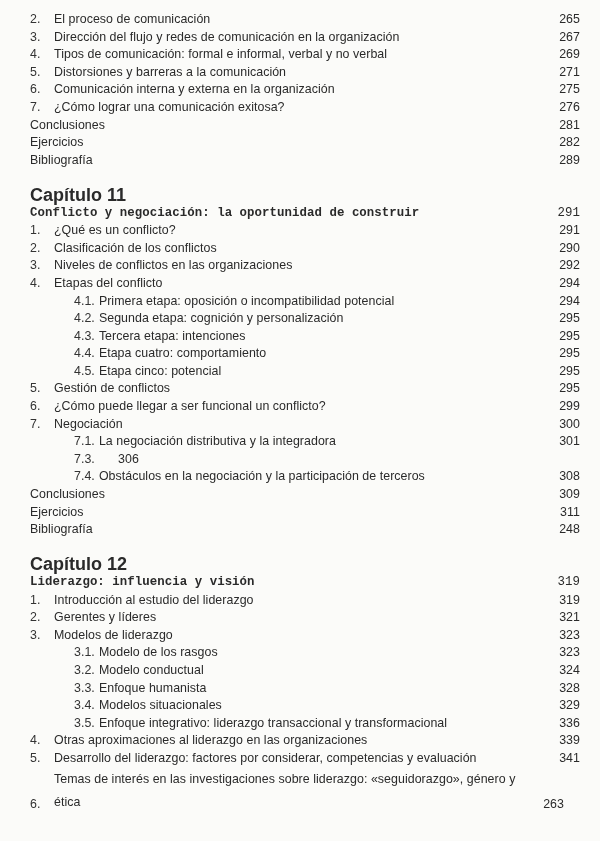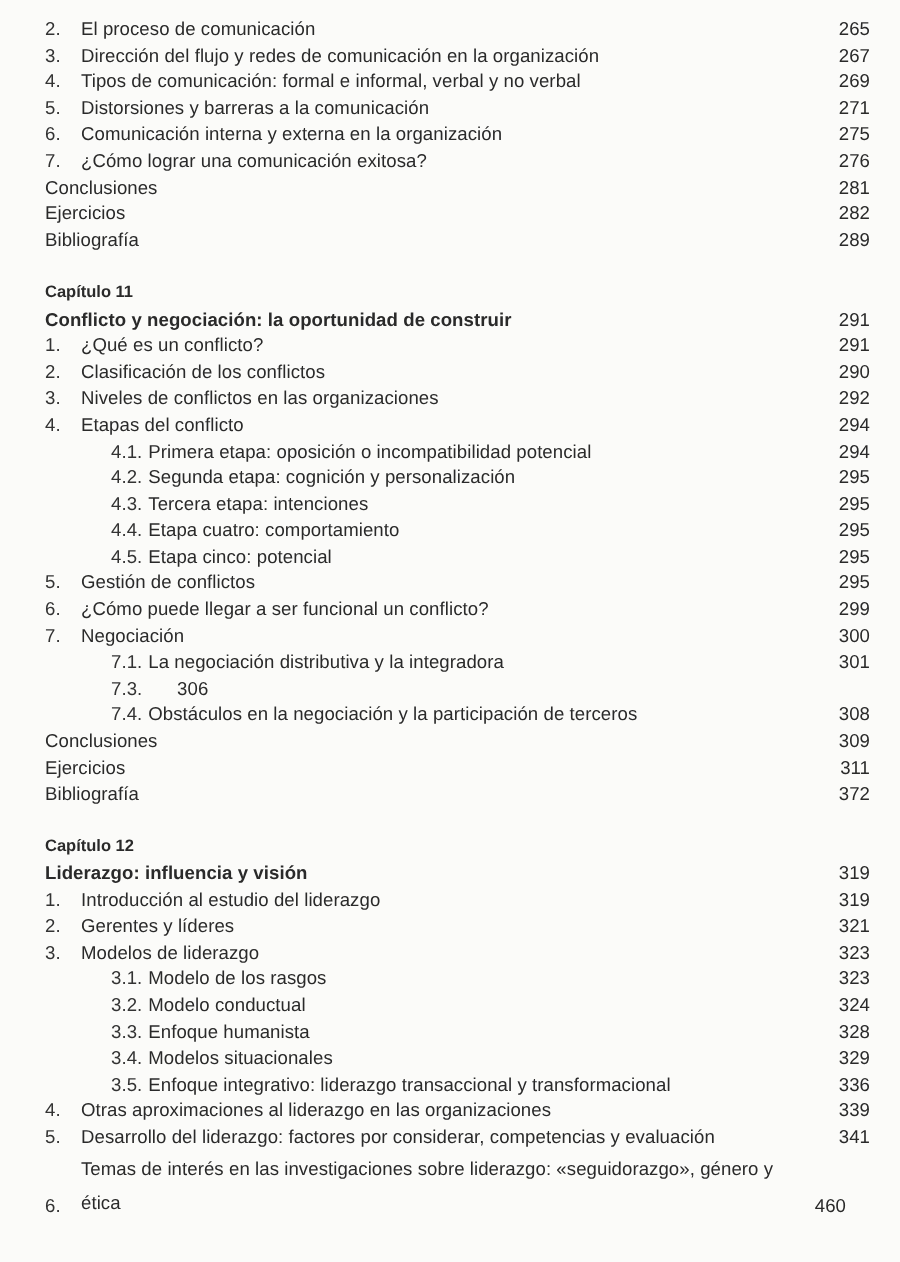--- a/index.html
+++ b/index.html
@@ -15,22 +15,22 @@
       font-size: 12.4px; line-height: 17.6px; height: 17.6px;
       letter-spacing: 0.05px;
     }
     .row .num { width: 20px; flex: none; color: #333; }
     .row.sub .num { width: 42px; padding-left: 22px; box-sizing: border-box; }
     .row.sub .num { width: auto; margin-right: 4px; }
     .row.sub { padding-left: 22px; }
     .row .title { flex: 1; white-space: nowrap; }
     .row .page-no { width: 40px; text-align: right; flex: none; }
     .row.plain .title { }
-    .chapter-label { font-weight: bold; font-size: 11px; line-height: 17.6px; height: 17.6px; margin-top: 17.6px; }
-    .row.chapter-title { font-weight: bold; }
+    .chapter-label { font-weight: bold; font-size: 18px; line-height: 17.6px; height: 17.6px; margin-top: 17.6px; }
+    .row.chapter-title { font-weight: bold; font-family: Liberation Mono, monospace; }
     .row.multi { height: auto; align-items: flex-end; }
     .row.multi .title { white-space: normal; line-height: 23px; }
     .block { }
   </style>
 </head>
 <body>
 
 <div class="page" id="toc">
     <div class="block">
       <div class="row">
@@ -159,21 +159,21 @@
       <div class="row plain">
         <span class="title">Conclusiones</span>
         <span class="page-no">309</span>
       </div>
       <div class="row plain">
         <span class="title">Ejercicios</span>
         <span class="page-no">311</span>
       </div>
       <div class="row plain">
         <span class="title">Bibliografía</span>
-        <span class="page-no">372</span>
+        <span class="page-no">248</span>
       </div>
     </div>
     <div class="block">
       <div class="chapter-label">Capítulo 12</div>
       <div class="row chapter-title">
         <span class="title">Liderazgo: influencia y visión</span>
         <span class="page-no" style="font-weight: normal;">319</span>
       </div>
       <div class="row">
         <span class="num" style="width: 24px; margin-right: 0px;">1.</span>
@@ -221,16 +221,16 @@
         <span class="page-no">339</span>
       </div>
       <div class="row">
         <span class="num" style="width: 24px; margin-right: 0px;">5.</span>
         <span class="title">Desarrollo del liderazgo: factores por considerar, competencias y evaluación</span>
         <span class="page-no">341</span>
       </div>
       <div class="row multi">
         <span class="num" style="width: 24px; margin-right: 0px;">6.</span>
         <span class="title" style="max-width: 470px;">Temas de interés en las investigaciones sobre liderazgo: «seguidorazgo», género y ética</span>
-        <span class="page-no">460</span>
+        <span class="page-no">263</span>
       </div>
     </div>
   </div>
 
 </body></html>

